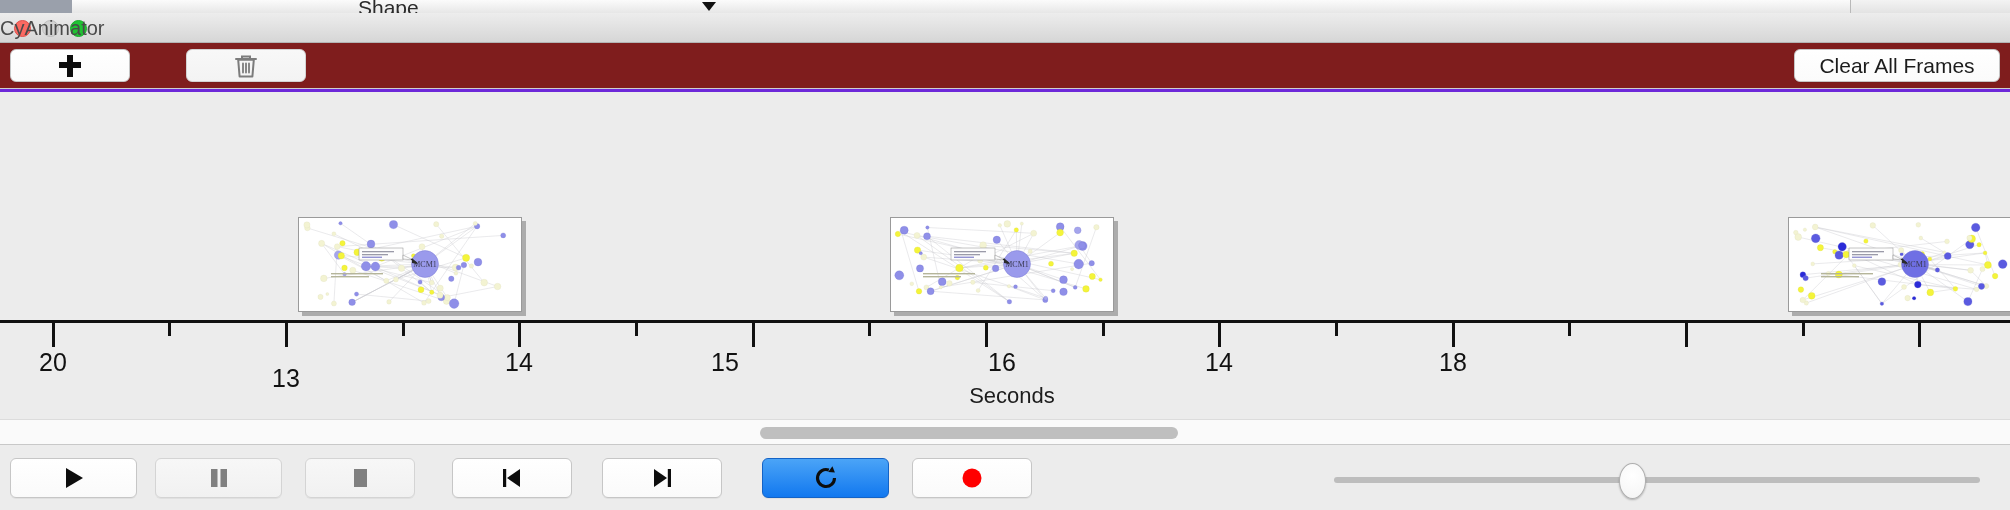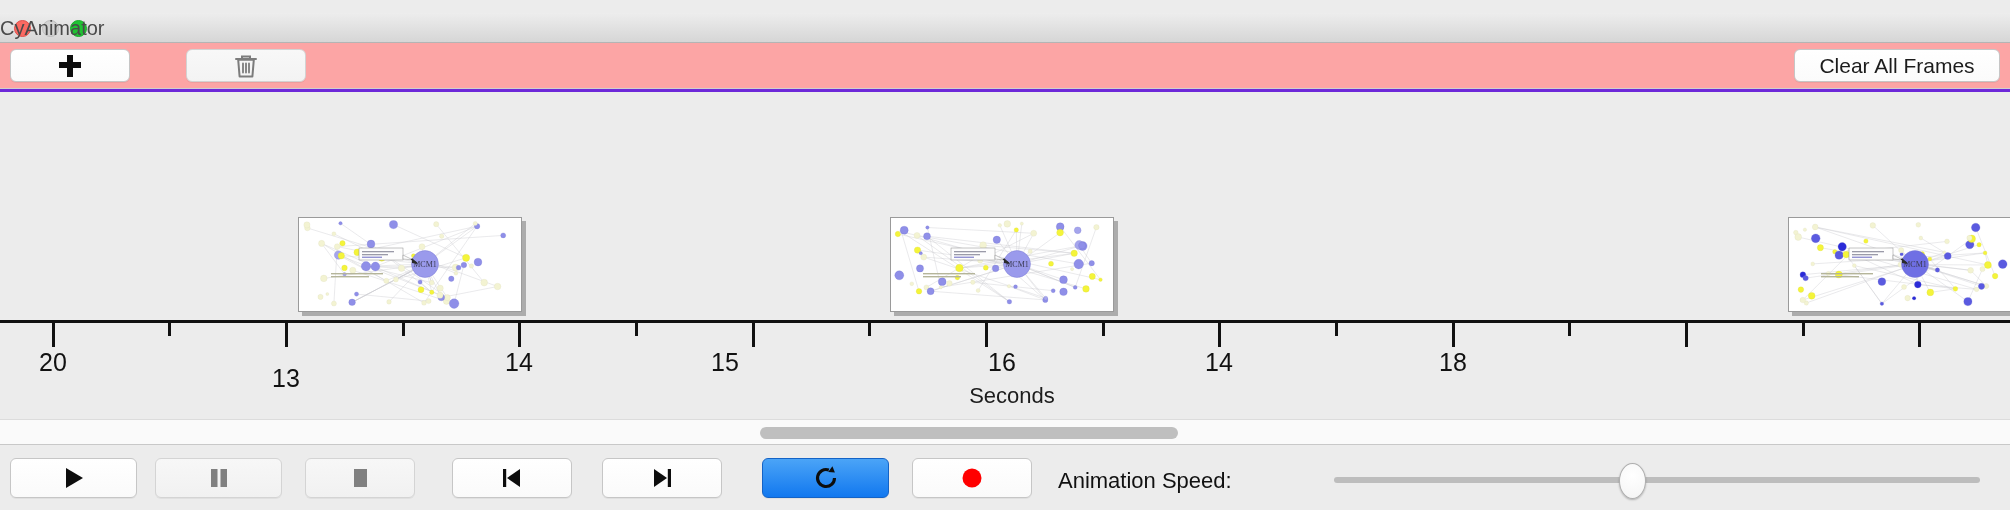--- a/index.html
+++ b/index.html
@@ -44,21 +44,21 @@
   .light.green{background:#1fc232;border:1px solid #1aa82b;}
   .win-title{
     position:absolute;left:0;top:0;width:2010px;height:30px;
     line-height:30px;text-align:left;
     font-size:20px;color:#4a4a4a;
   }
 
   
   .toolbar{
     position:absolute;left:0;top:43px;width:2010px;height:46px;
-    background:#fca5a5;border-bottom:1px solid #cfcfcf;
+    background:#7f1d1d;border-bottom:1px solid #cfcfcf;
     box-sizing:border-box;
   }
   .tb-btn{
     position:absolute;top:6px;height:33px;
     border:1px solid #c6c6c6;border-radius:6px;
     background:linear-gradient(#ffffff,#fbfbfb);
     box-shadow:0 1px 0 rgba(0,0,0,.05);
     display:flex;align-items:center;justify-content:center;
     box-sizing:border-box;cursor:pointer;
   }
@@ -158,20 +158,34 @@
     background:radial-gradient(circle at 50% 35%,#ffffff,#f4f4f4);
     border:1px solid #aeaeae;box-shadow:0 1px 2px rgba(0,0,0,.25);
     cursor:pointer;
   }
 </style>
 </head>
 <body>
 
 <div id="app">
 
+  <div class="bg-strip">
+    <div class="blk" style="left:0;width:72px;"></div>
+    <div class="cell" style="left:72px;width:110px;"></div>
+    <div class="cell" style="left:182px;width:52px;"></div>
+    <div class="cell" style="left:234px;width:22px;"></div>
+    <div class="cell" style="left:256px;width:22px;"></div>
+    <div class="cell" style="left:278px;width:22px;"></div>
+    <div class="cell" style="left:300px;width:62px;"></div>
+    <div class="cell" style="left:362px;width:430px;"></div>
+    <div class="cell" style="left:792px;width:58px;"></div>
+    <div class="cell" style="left:850px;width:1000px;"></div>
+    <div class="txt" style="left:358px;">Shape</div>
+    <div class="tri" style="left:702px;"></div>
+  </div>
 
   <div class="titlebar">
     <div class="lights">
       <div class="light red"></div>
       <div class="light yellow"></div>
       <div class="light green"></div>
     </div>
     <div class="win-title">CyAnimator</div>
   </div>
 
@@ -643,20 +657,19 @@
         <path d="M20.4 2.2 L22.9 8.4 L16.2 7.9 Z" fill="#0d0d0d"></path>
       </svg>
     </div>
 
     <div class="cbtn" id="c-rec">
       <svg width="26" height="26" viewBox="0 0 26 26">
         <circle cx="13" cy="13" r="9.5" fill="#ff0000"></circle>
       </svg>
     </div>
 
-    <div class="spd-label">Animation Speed:</div>
 
     <div class="slider">
       <div class="track"></div>
       <div class="thumb" id="spd-thumb" style="left: 285.16px;"></div>
     </div>
   </div>
 </div>
 
 </body></html>

